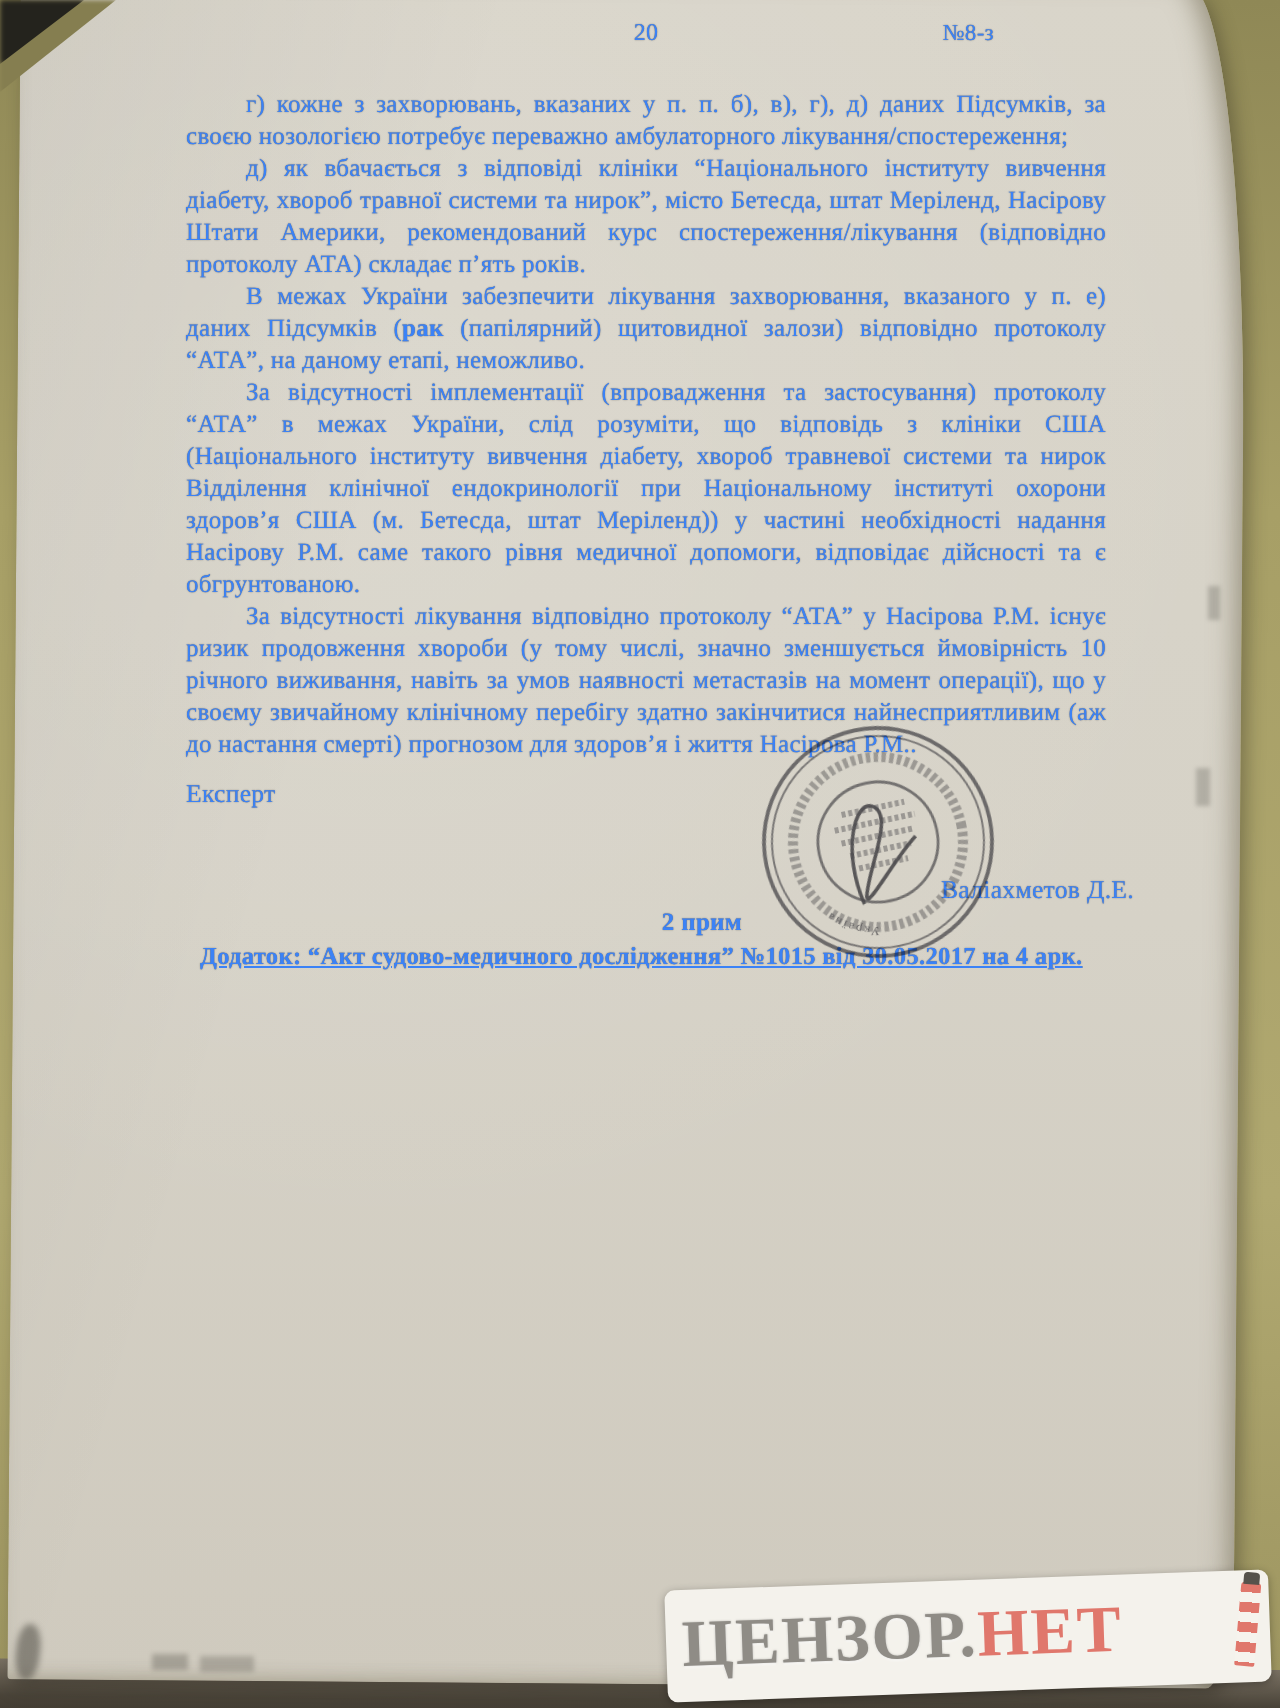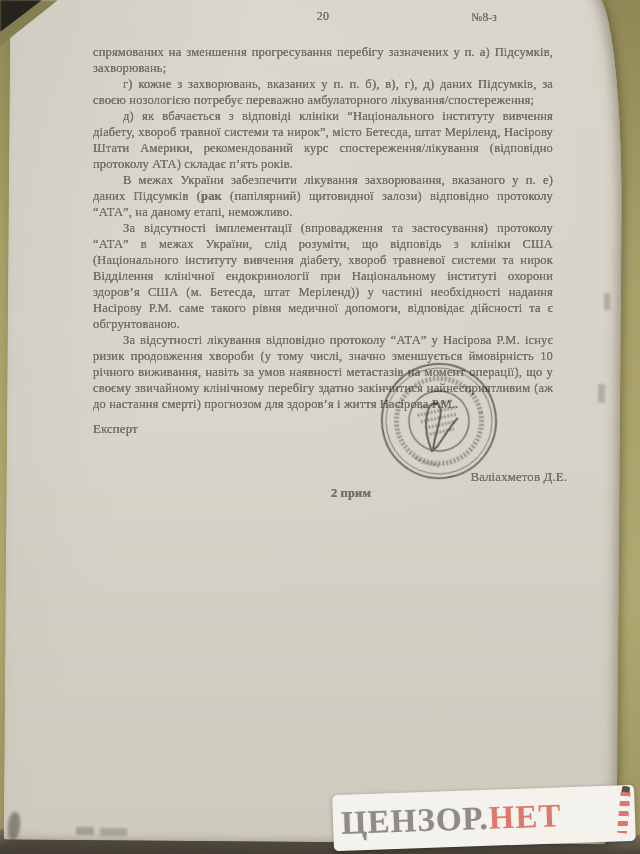--- a/index.html
+++ b/index.html
@@ -40,21 +40,21 @@
     z-index:3;filter:blur(1px);
   }
   .corner-dark{
     position:absolute;left:0;top:0;width:42px;height:32px;
     background:#24231d;clip-path:polygon(0 0,100% 0,0 100%);
     z-index:4;filter:blur(1.2px);
   }
 
   .content{
     position:absolute;left:93px;top:0;width:460px;z-index:5;
-    color:#737373;font-size:12.5px;line-height:16px;letter-spacing:0.15px;
+    color:#3b82f6;font-size:12.5px;line-height:16px;letter-spacing:0.15px;
     text-shadow:0 0 0.6px rgba(70,66,60,0.85);
   }
   .hdr{position:relative;height:22px;margin-top:8px;margin-bottom:14px;font-size:12px;}
   .hdr .pg{position:absolute;left:0;right:0;text-align:center;}
   .hdr .docnum{position:absolute;right:56px;top:1px;font-size:11.5px;}
 
   .para{margin:0;text-align:justify;}
   .indent{text-indent:30px;}
   b{font-weight:bold;}
 
@@ -113,32 +113,32 @@
   <div class="corner-olive"></div>
   <div class="corner-dark"></div>
 
   <div class="content">
 
     <div class="hdr">
       <span class="pg">20</span>
       <span class="docnum">№8-з</span>
     </div>
 
-    <p class="para">спрямованих на зменшення прогресування перебігу зазначених у п. а) Підсумків, захворювань;</p>
     <p class="para indent">г) кожне з захворювань, вказаних у п. п. б), в), г), д) даних Підсумків, за своєю нозологією потребує переважно амбулаторного лікування/спостереження;</p>
     <p class="para indent">д) як вбачається з відповіді клініки “Національного інституту вивчення діабету, хвороб травної системи та нирок”, місто Бетесда, штат Меріленд, Насірову Штати Америки, рекомендований курс спостереження/лікування (відповідно протоколу АТА) складає п’ять років.</p>
     <p class="para indent"><span>В межах України забезпечити лікування захворювання, вказаного у п. е) даних Підсумків (</span><b>рак</b><span> (папілярний) щитовидної залози) відповідно протоколу “АТА”, на даному етапі, неможливо.</span></p>
     <p class="para indent">За відсутності імплементації (впровадження та застосування) протоколу “АТА” в межах України, слід розуміти, що відповідь з клініки США (Національного інституту вивчення діабету, хвороб травневої системи та нирок Відділення клінічної ендокринології при Національному інституті охорони здоров’я США (м. Бетесда, штат Меріленд)) у частині необхідності надання Насірову Р.М. саме такого рівня медичної допомоги, відповідає дійсності та є обгрунтованою.</p>
     <p class="para indent">За відсутності лікування відповідно протоколу “АТА” у Насірова Р.М. існує ризик продовження хвороби (у тому числі, значно зменшується ймовірність 10 річного виживання, навіть за умов наявності метастазів на момент операції), що у своєму звичайному клінічному перебігу здатно закінчитися найнесприятливим (аж до настання смерті) прогнозом для здоров’я і життя Насірова Р.М..</p>
 
     <div class="sigrow">
       <span>Експерт</span>
       <span class="name">Валіахметов Д.Е.</span>
     </div>
     <div class="copies">2 прим</div>
+    <div class="attachment">Додаток: “Акт судово-медичного дослідження” №1015 від 30.05.2017 на 4 арк.</div>
 
   </div>
 
   <svg class="stamp" viewBox="0 0 122 122">
     <g fill="none" stroke="#44444e">
       <circle cx="61" cy="61" r="57" stroke-width="1.9" opacity="0.8"></circle>
       <circle cx="61" cy="61" r="53" stroke-width="1" opacity="0.7"></circle>
       <circle cx="61" cy="61" r="30" stroke-width="1.4" opacity="0.75"></circle>
       <circle cx="61" cy="61" r="42.5" stroke-width="5" stroke-dasharray="2.2 1.7" opacity="0.45"></circle>
       <g stroke-width="3" stroke-dasharray="2 1.4" opacity="0.45">

